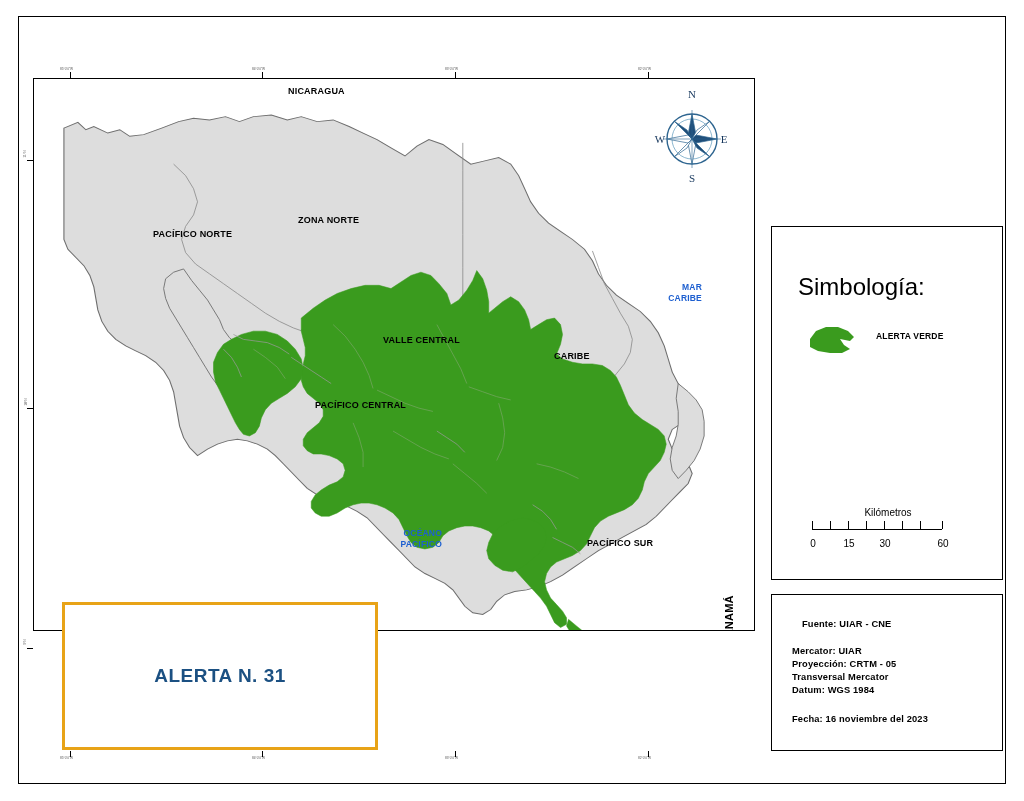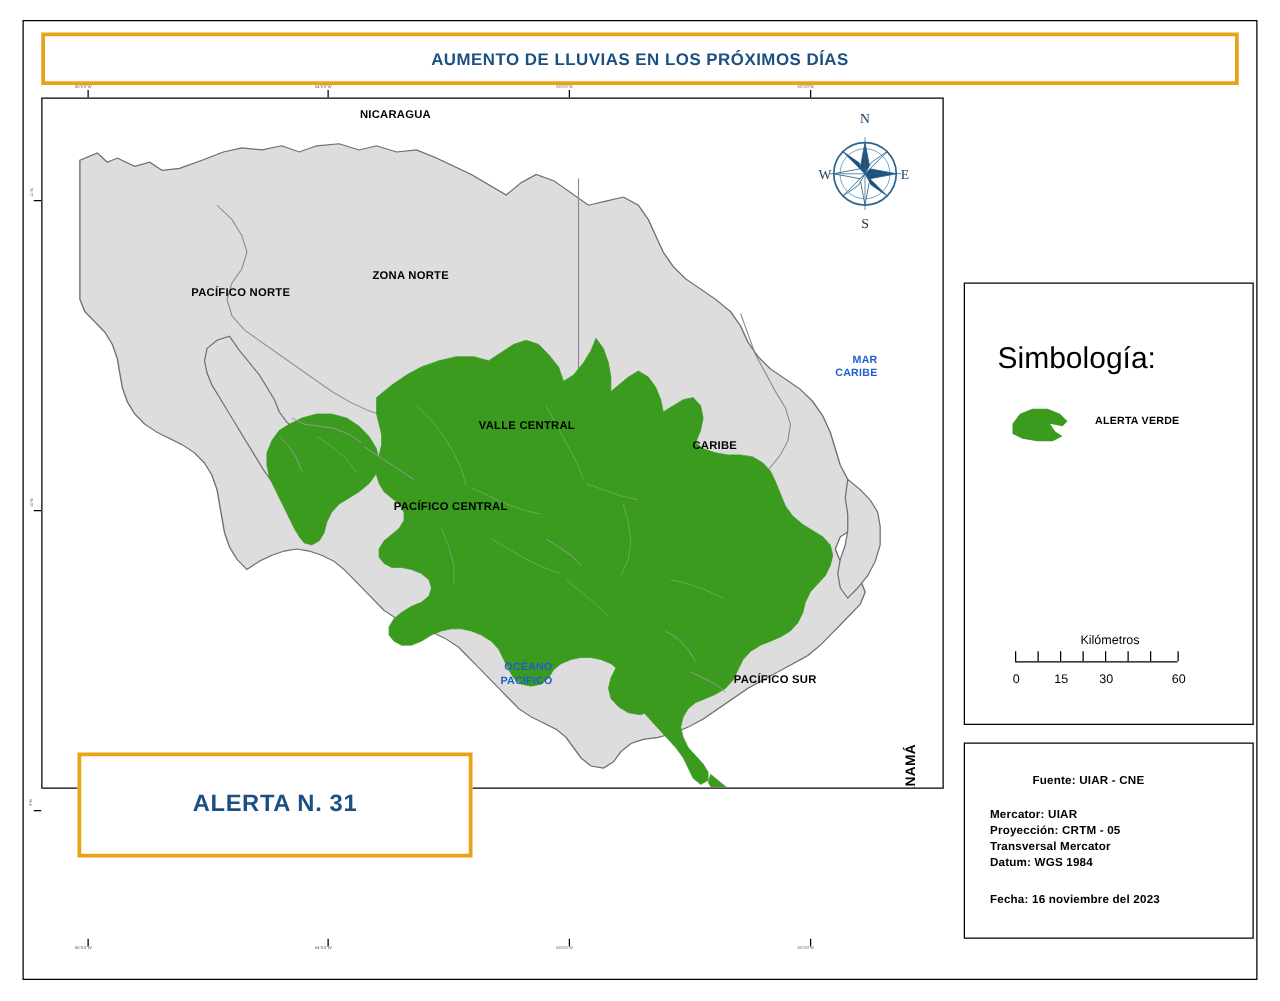--- a/index.html
+++ b/index.html
@@ -46,33 +46,30 @@
   .scale-wrap{position:absolute;left:14px;top:280px;width:204px;height:60px;}
   .scale-title{position:absolute;left:0;right:0;top:0;text-align:center;font-size:10px;color:#000;}
   .scale-axis{position:absolute;left:26px;top:22px;width:130px;height:1.4px;background:#000;}
   .scale-tick{position:absolute;top:14px;width:1.4px;height:8px;background:#000;}
   .scale-num{position:absolute;top:31px;font-size:10px;color:#000;transform:translateX(-50%);}
 
   
   .meta-line{position:absolute;font-size:9.3px;font-weight:bold;color:#000;letter-spacing:.15px;white-space:nowrap;}
 
   
-  .alerta-box{position:absolute;left:62px;top:602px;width:316px;height:84px;border:3px solid #E8A317;box-sizing:border-box;background:#fff;display:flex;align-items:center;justify-content:center;}
+  .alerta-box{position:absolute;left:62px;top:602px;width:316px;height:148px;border:3px solid #E8A317;box-sizing:border-box;background:#fff;display:flex;align-items:center;justify-content:center;}
   .alerta-text{font-size:19px;font-weight:bold;color:#1B5082;letter-spacing:.5px;}
 </style>
 </head>
 <body>
 
 <div id="page">
 
   <div class="outer-frame"></div>
 
-  <div class="title-bar">
-    <div class="title-text">AUMENTO DE LLUVIAS EN LOS PRÓXIMOS DÍAS</div>
-  </div>
 
   <div class="map-frame">
     <svg class="map-svg" viewBox="0 0 722 673" preserveAspectRatio="none">
       <defs>
         <clipPath id="frameclip">
             <rect x="0" y="0" width="722" height="673"></rect>
           </clipPath>
       </defs>
       <g clip-path="url(#frameclip)">
 
@@ -279,21 +276,21 @@
       <div class="scale-tick" style="left:134px;"></div>
       <div class="scale-tick" style="left:156px;"></div>
       <div class="scale-num" style="left:27px;">0</div>
       <div class="scale-num" style="left:63px;">15</div>
       <div class="scale-num" style="left:99px;">30</div>
       <div class="scale-num" style="left:157px;">60</div>
     </div>
   </div>
 
   <div class="rbox" id="meta-box">
-    <div class="meta-line" style="left:38px;top:24px;padding-left:16px;">Fuente: UIAR - CNE</div>
+    <div class="meta-line" style="left:14px;top:24px;padding-left:16px;">Fuente: UIAR - CNE</div>
     <div class="meta-line" style="left:20px;top:51px;">Mercator: UIAR</div>
     <div class="meta-line" style="left:20px;top:64px;">Proyección: CRTM - 05</div>
     <div class="meta-line" style="left:20px;top:77px;">Transversal Mercator</div>
     <div class="meta-line" style="left:20px;top:90px;">Datum: WGS 1984</div>
     <div class="meta-line" style="left:20px;top:119px;">Fecha: 16 noviembre del 2023</div>
   </div>
 
   <div class="alerta-box">
     <div class="alerta-text">ALERTA N. 31</div>
   </div>

